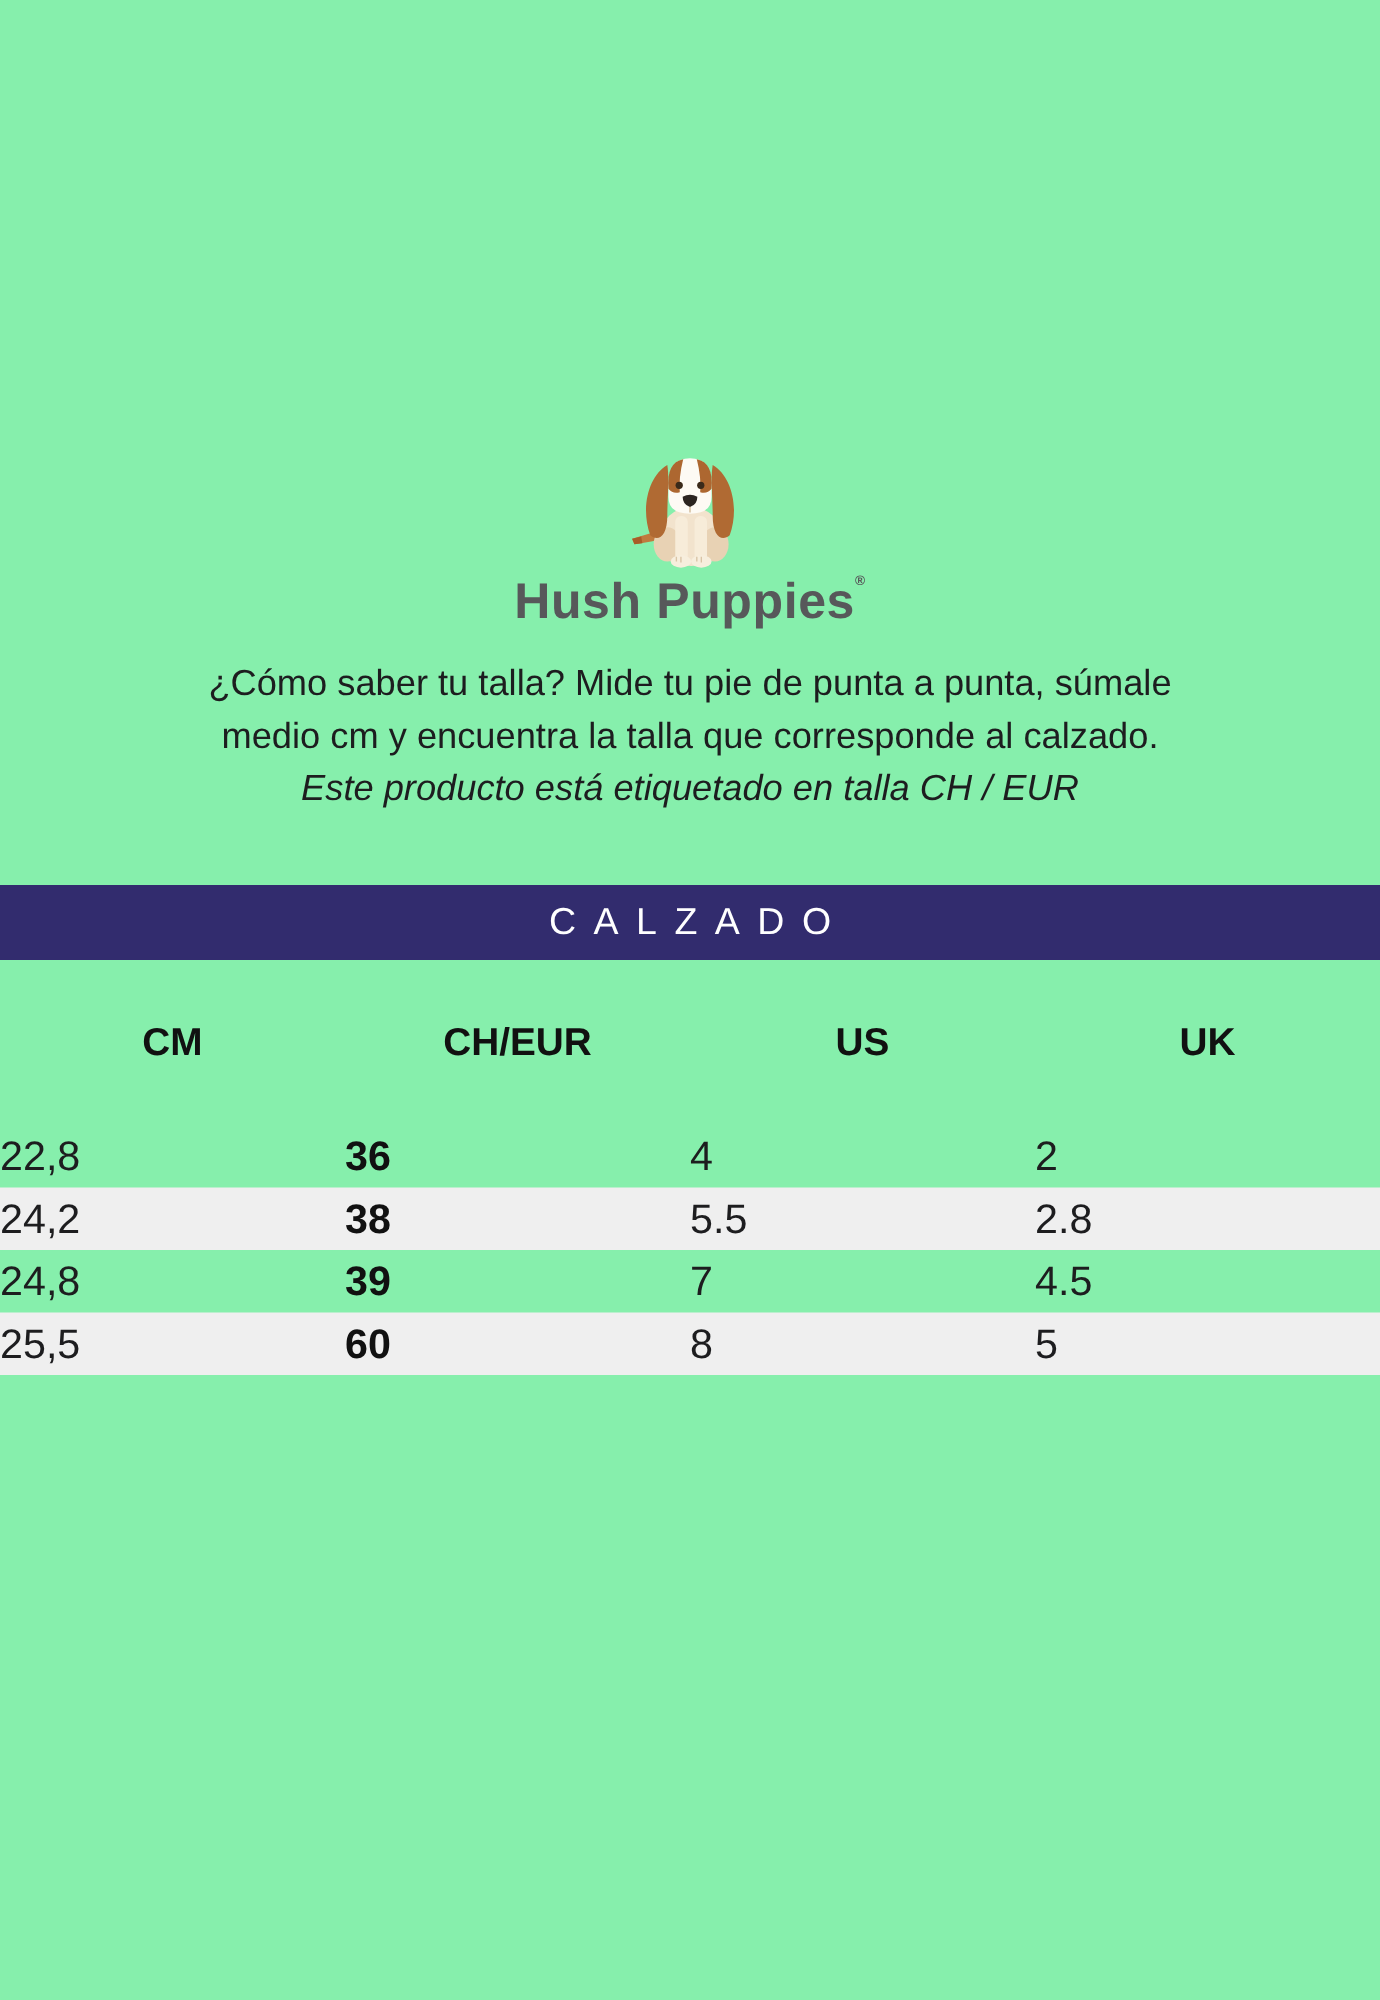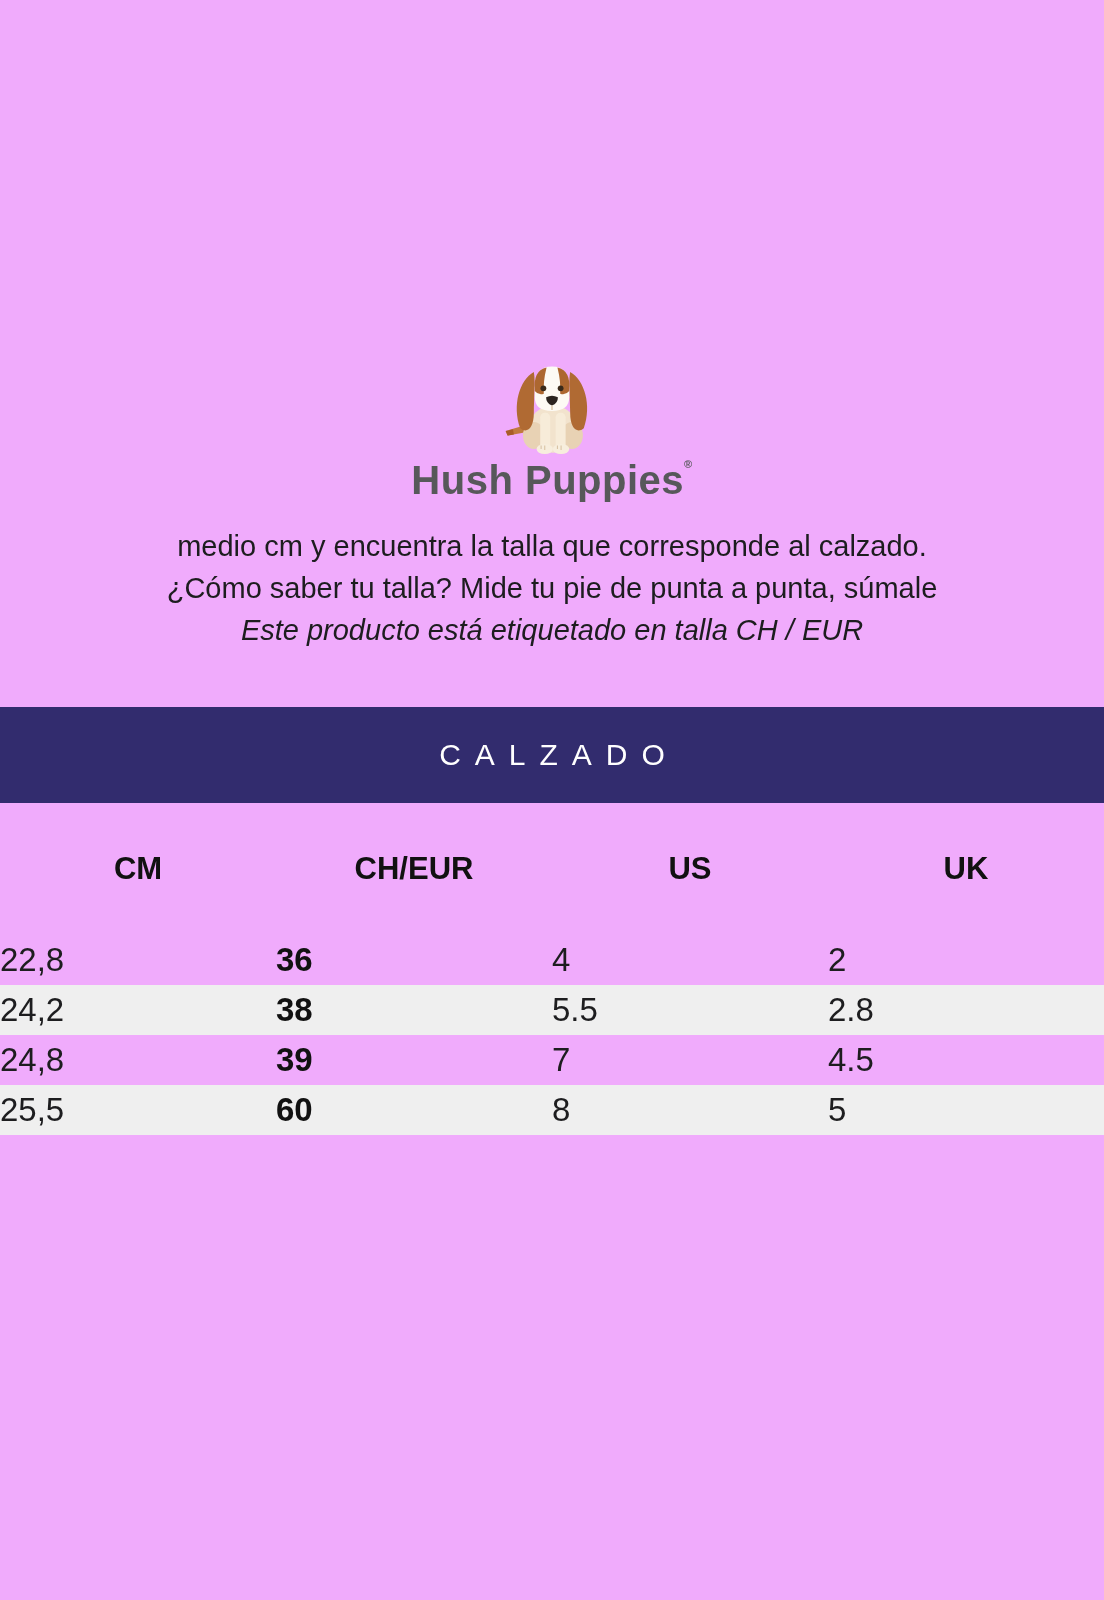--- a/index.html
+++ b/index.html
@@ -6,21 +6,21 @@
   html, body { background: #ffffff; }
   body {
     font-family: "Liberation Sans", "DejaVu Sans", sans-serif;
     color: #1d1d1f;
   }
   .page {
     position: relative;
     width: 1104px;
     height: 1600px;
     margin: 0 auto;
-    background: #f0abfc;
+    background: #86efac;
     overflow: hidden;
   }
   .logo-block {
     padding-top: 340px;
     text-align: center;
   }
   .dog { display: inline-block; line-height: 0; }
   .dog svg { width: 118px; height: 122px; }
   .wordmark {
     margin-top: -8px;
@@ -38,21 +38,21 @@
   .intro {
     margin-top: 22px;
     text-align: center;
     font-size: 29px;
     line-height: 42px;
     color: #1d1d1f;
   }
   .intro-note { font-style: italic; }
   .banner {
     margin-top: 56px;
-    height: 96px;
+    height: 60px;
     width: 100%;
     background: #322c6e;
     display: flex;
     align-items: center;
     justify-content: center;
   }
   .banner-title {
     color: #ffffff;
     font-size: 30px;
     letter-spacing: 14px;
@@ -114,22 +114,22 @@
         <circle cx="74.5" cy="51" r="3.2" fill="#3a2a1a"></circle>
 
         <path d="M58.5 61 Q65 57.5 71.5 61 Q71.5 68 65 70 Q58.5 68 58.5 61 Z" fill="#2b2420"></path>
         <path d="M65 70 L65 75" stroke="#d9c4a6" stroke-width="1.5"></path>
       </svg>
     </span>
     <div class="wordmark"><span>Hush Puppies</span><sup>®</sup></div>
   </div>
 
   <div class="intro">
+    <div class="intro-line">¿Cómo saber tu talla? Mide tu pie de punta a punta, súmale</div>
     <div class="intro-line">medio cm y encuentra la talla que corresponde al calzado.</div>
-    <div class="intro-line">¿Cómo saber tu talla? Mide tu pie de punta a punta, súmale</div>
     <div class="intro-note">Este producto está etiquetado en talla CH / EUR</div>
   </div>
 
   <div class="banner" style="background: rgb(50, 44, 110);">
     <span class="banner-title" style="color: rgb(255, 255, 255);">CALZADO</span>
   </div>
 
   <table class="size-table">
     <thead>
       <tr>

